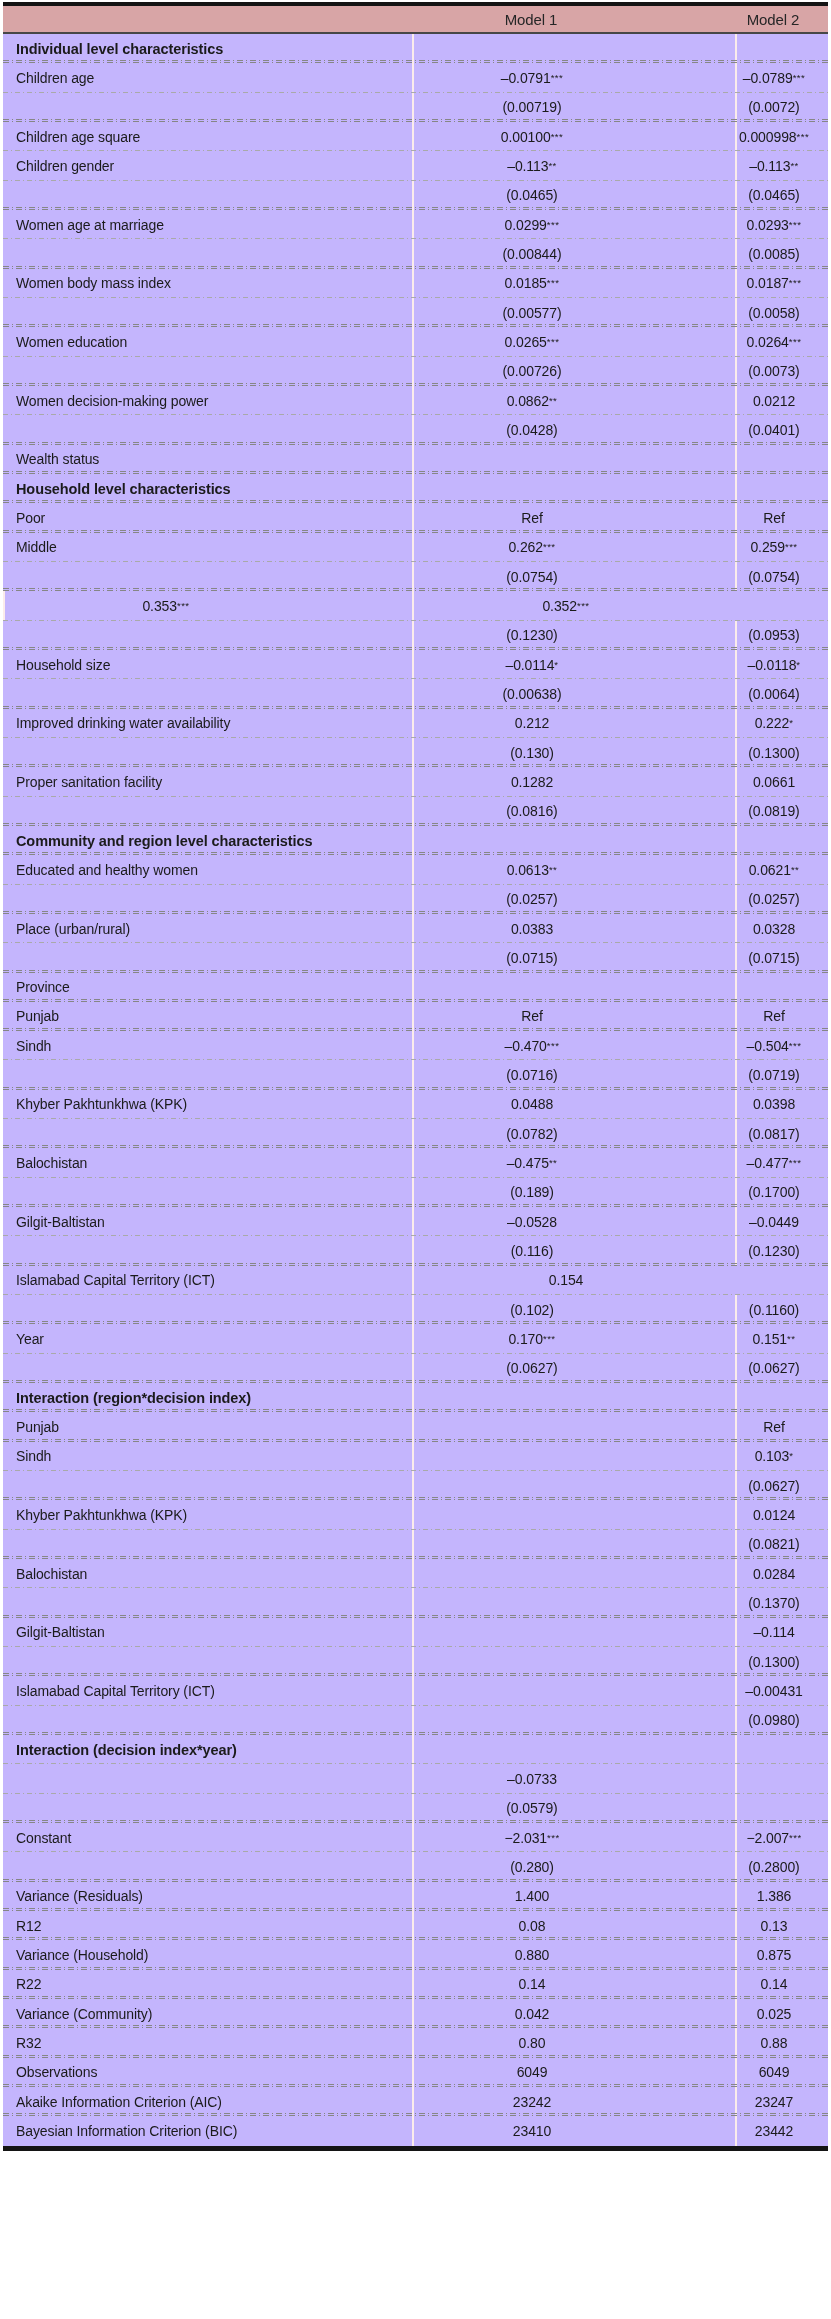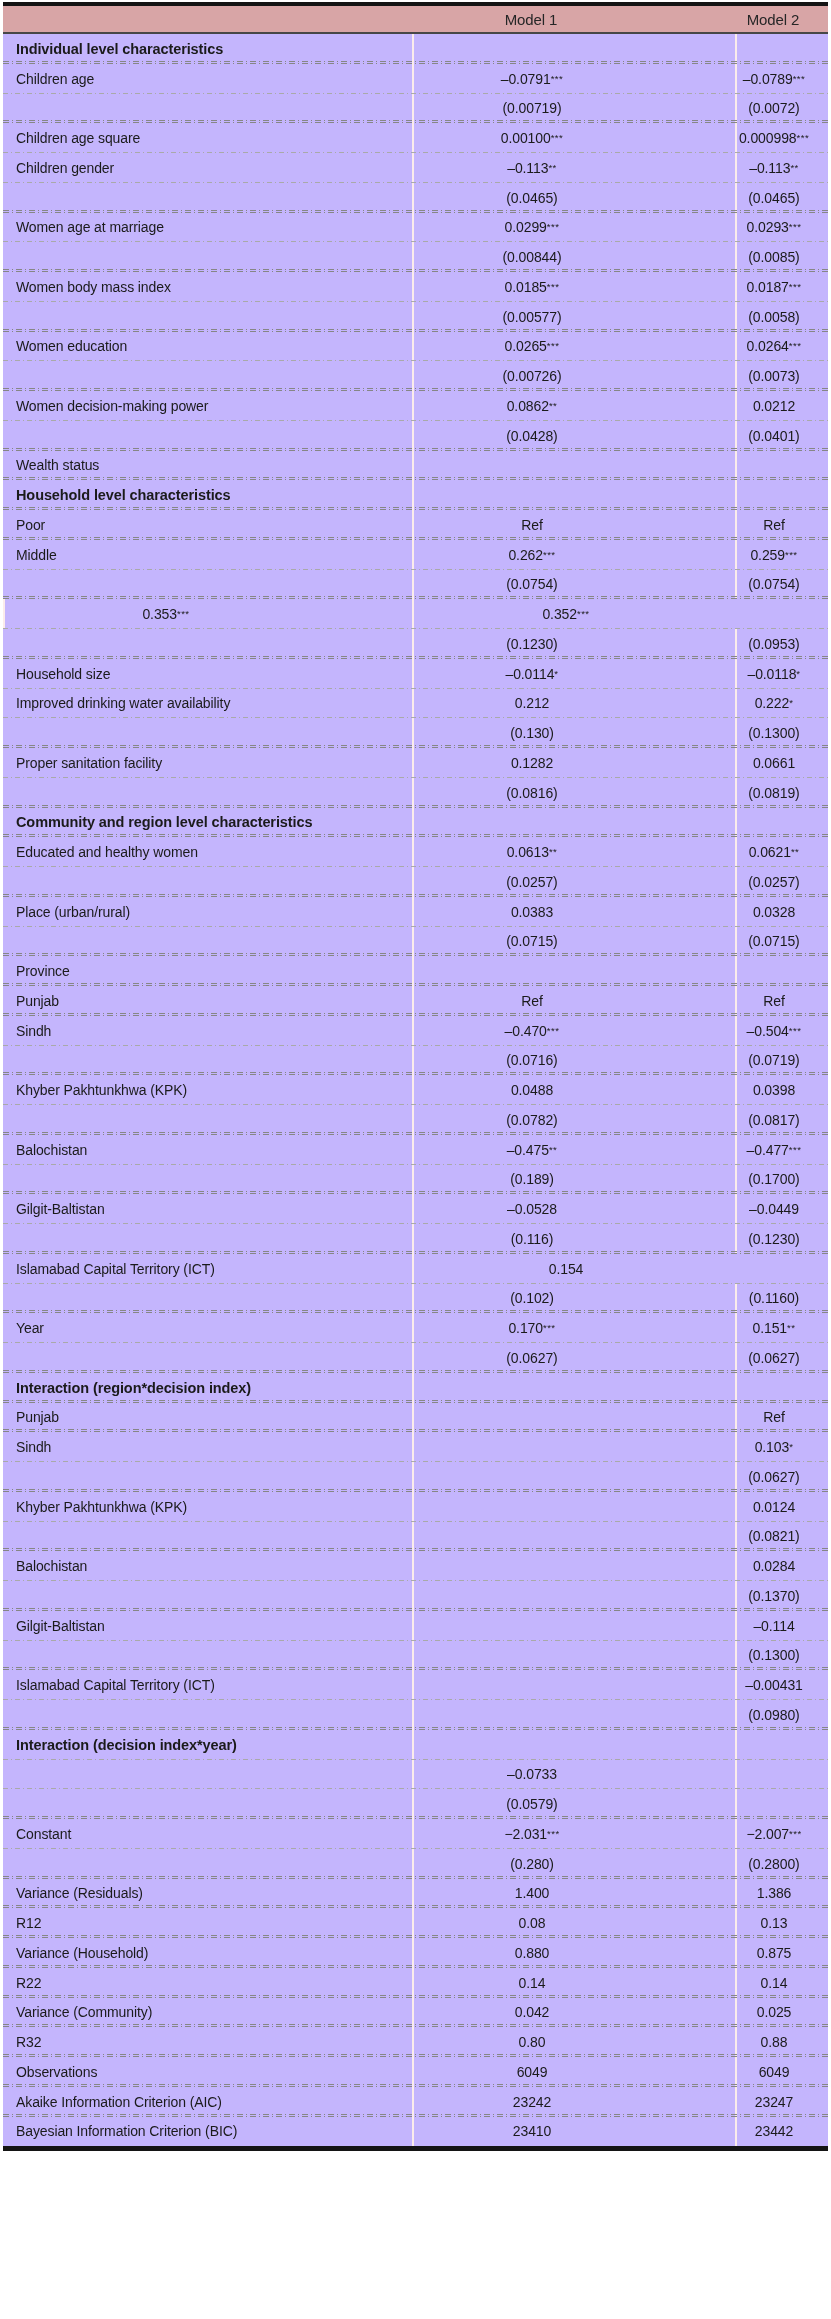--- a/index.html
+++ b/index.html
@@ -179,20 +179,25 @@
         <div class="trow sep-major">
           <div class="cell label-cell"></div>
           <div class="cell m1-cell">(0.1230)</div>
           <div class="cell m2-cell">(0.0953)</div>
         </div>
         <div class="trow sep-minor">
           <div class="cell label-cell">Household size</div>
           <div class="cell m1-cell">–0.0114<sup class="stars">*</sup></div>
           <div class="cell m2-cell">–0.0118<sup class="stars">*</sup></div>
         </div>
+        <div class="trow sep-major">
+          <div class="cell label-cell"></div>
+          <div class="cell m1-cell">(0.00638)</div>
+          <div class="cell m2-cell">(0.0064)</div>
+        </div>
         <div class="trow sep-minor">
           <div class="cell label-cell">Improved drinking water availability</div>
           <div class="cell m1-cell">0.212</div>
           <div class="cell m2-cell">0.222<sup class="stars">*</sup></div>
         </div>
         <div class="trow sep-major">
           <div class="cell label-cell"></div>
           <div class="cell m1-cell">(0.130)</div>
           <div class="cell m2-cell">(0.1300)</div>
         </div>

